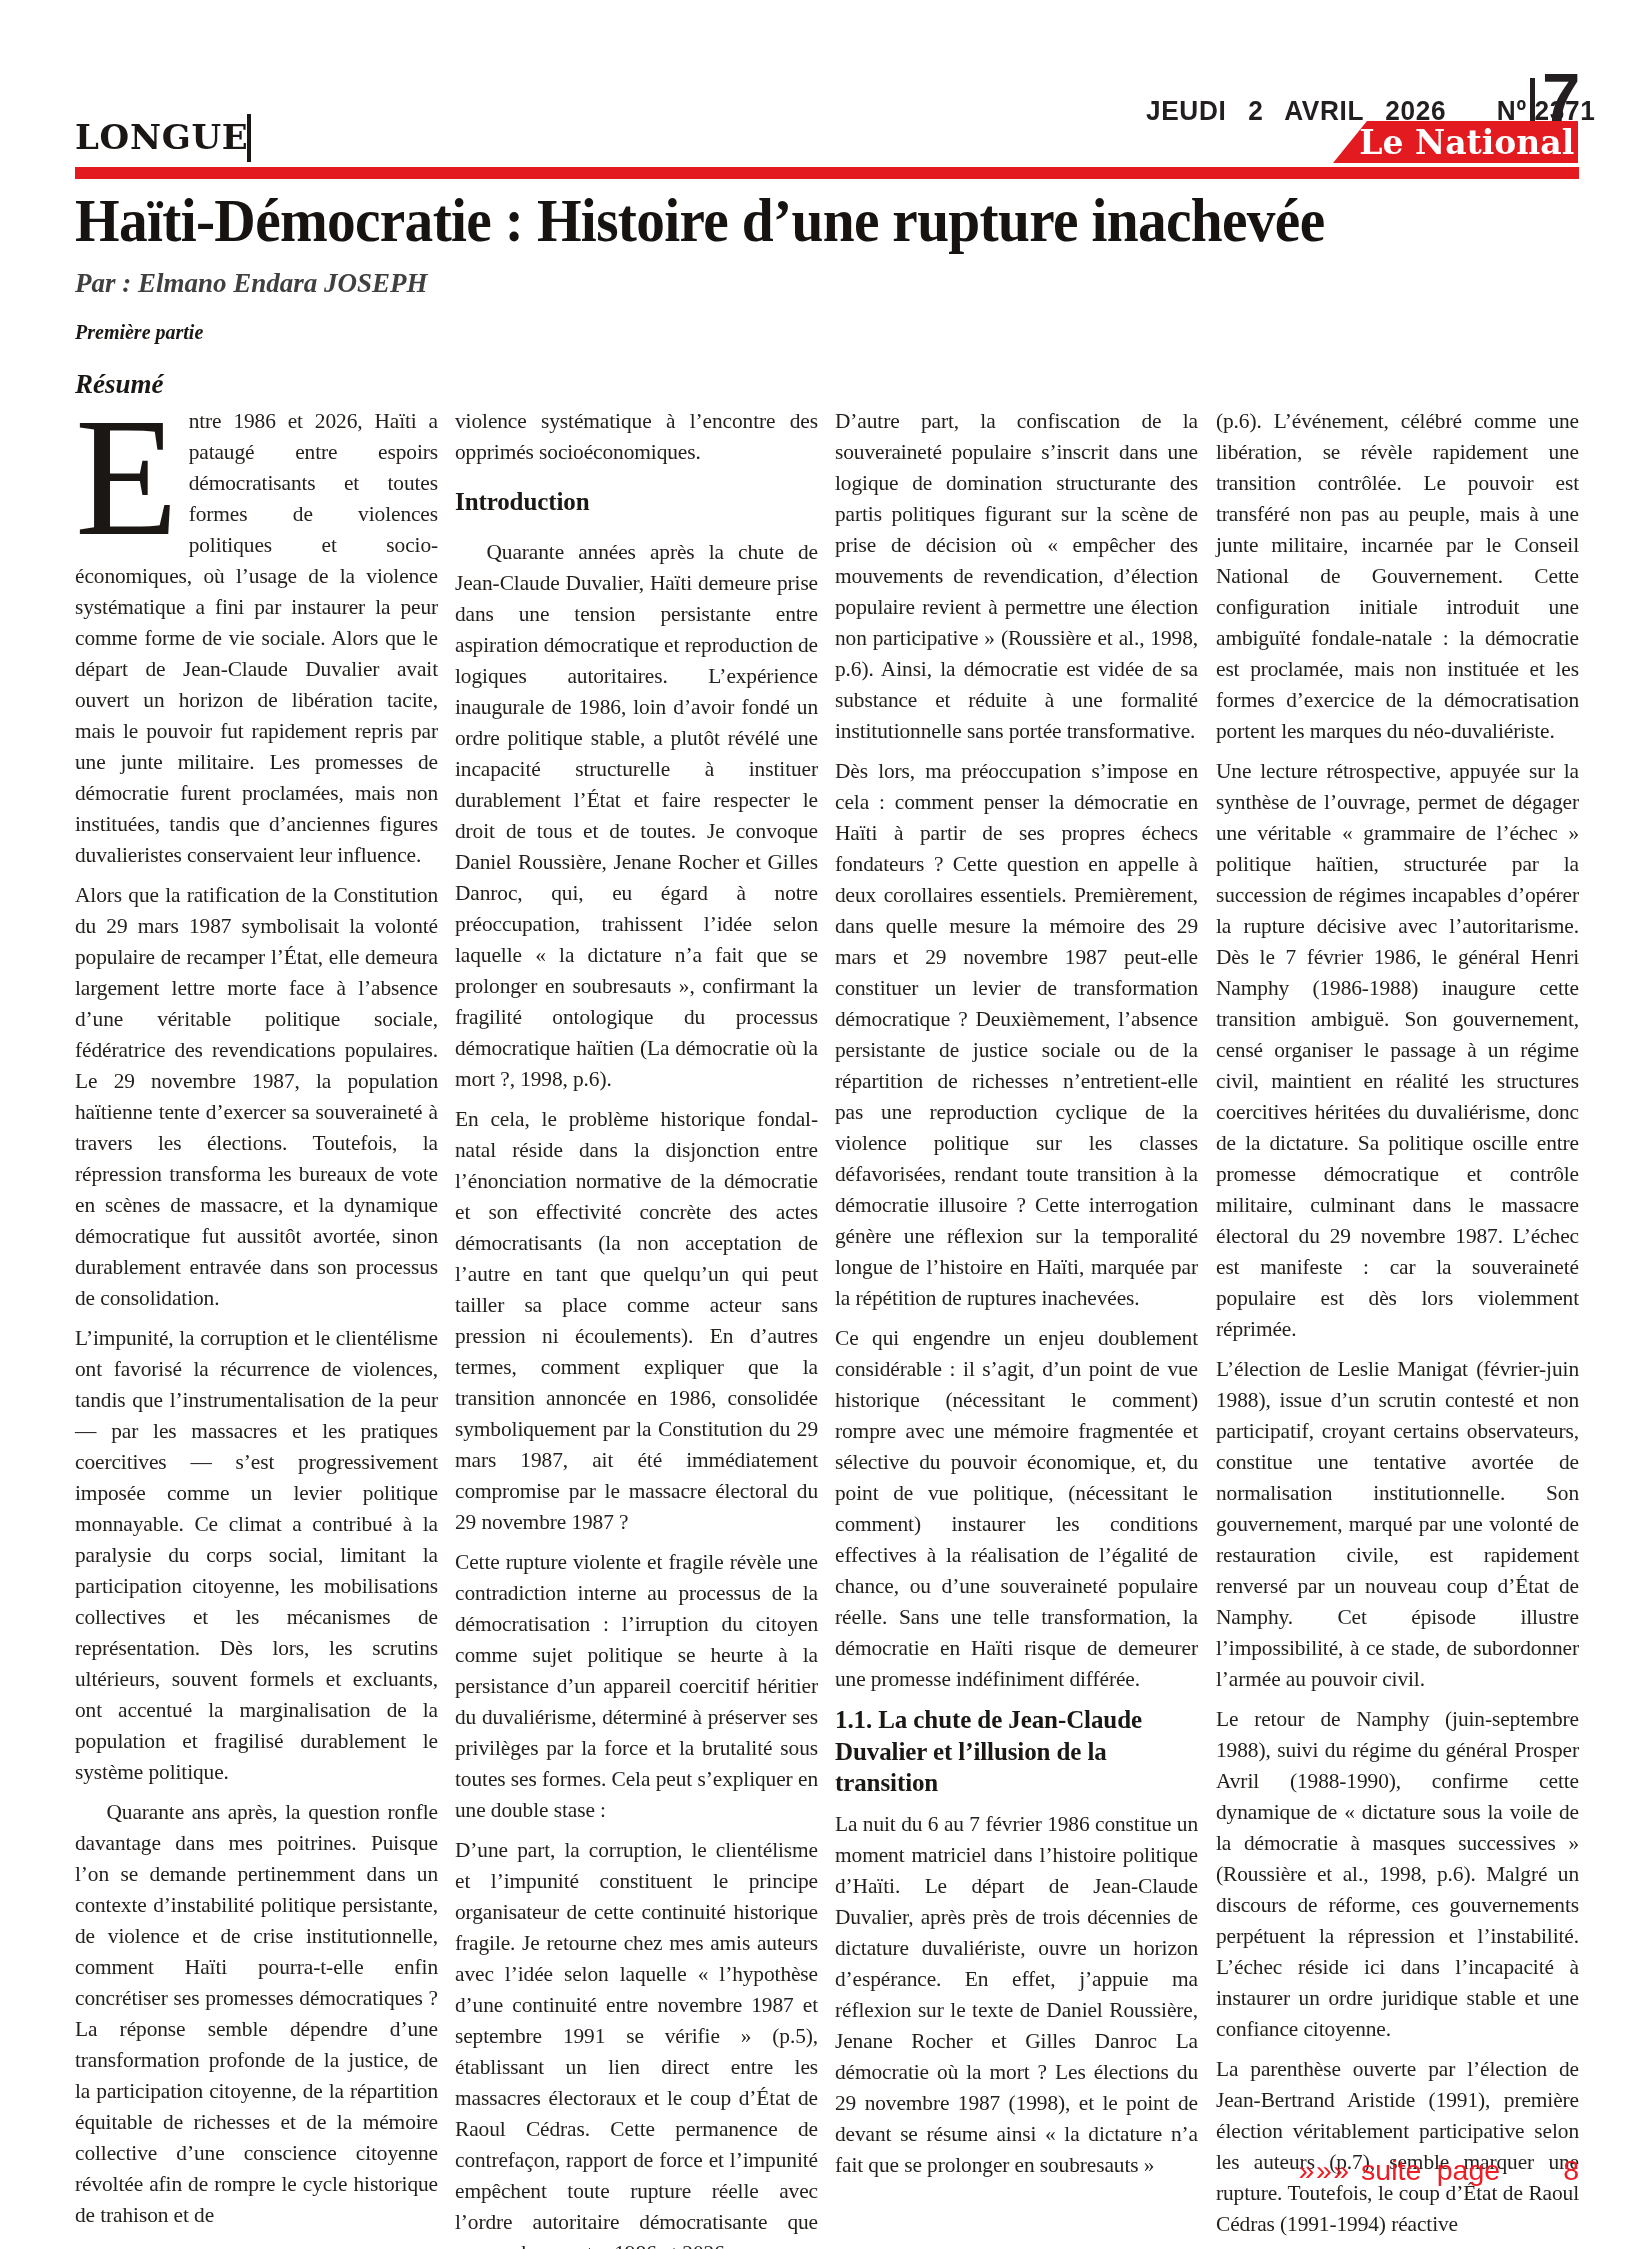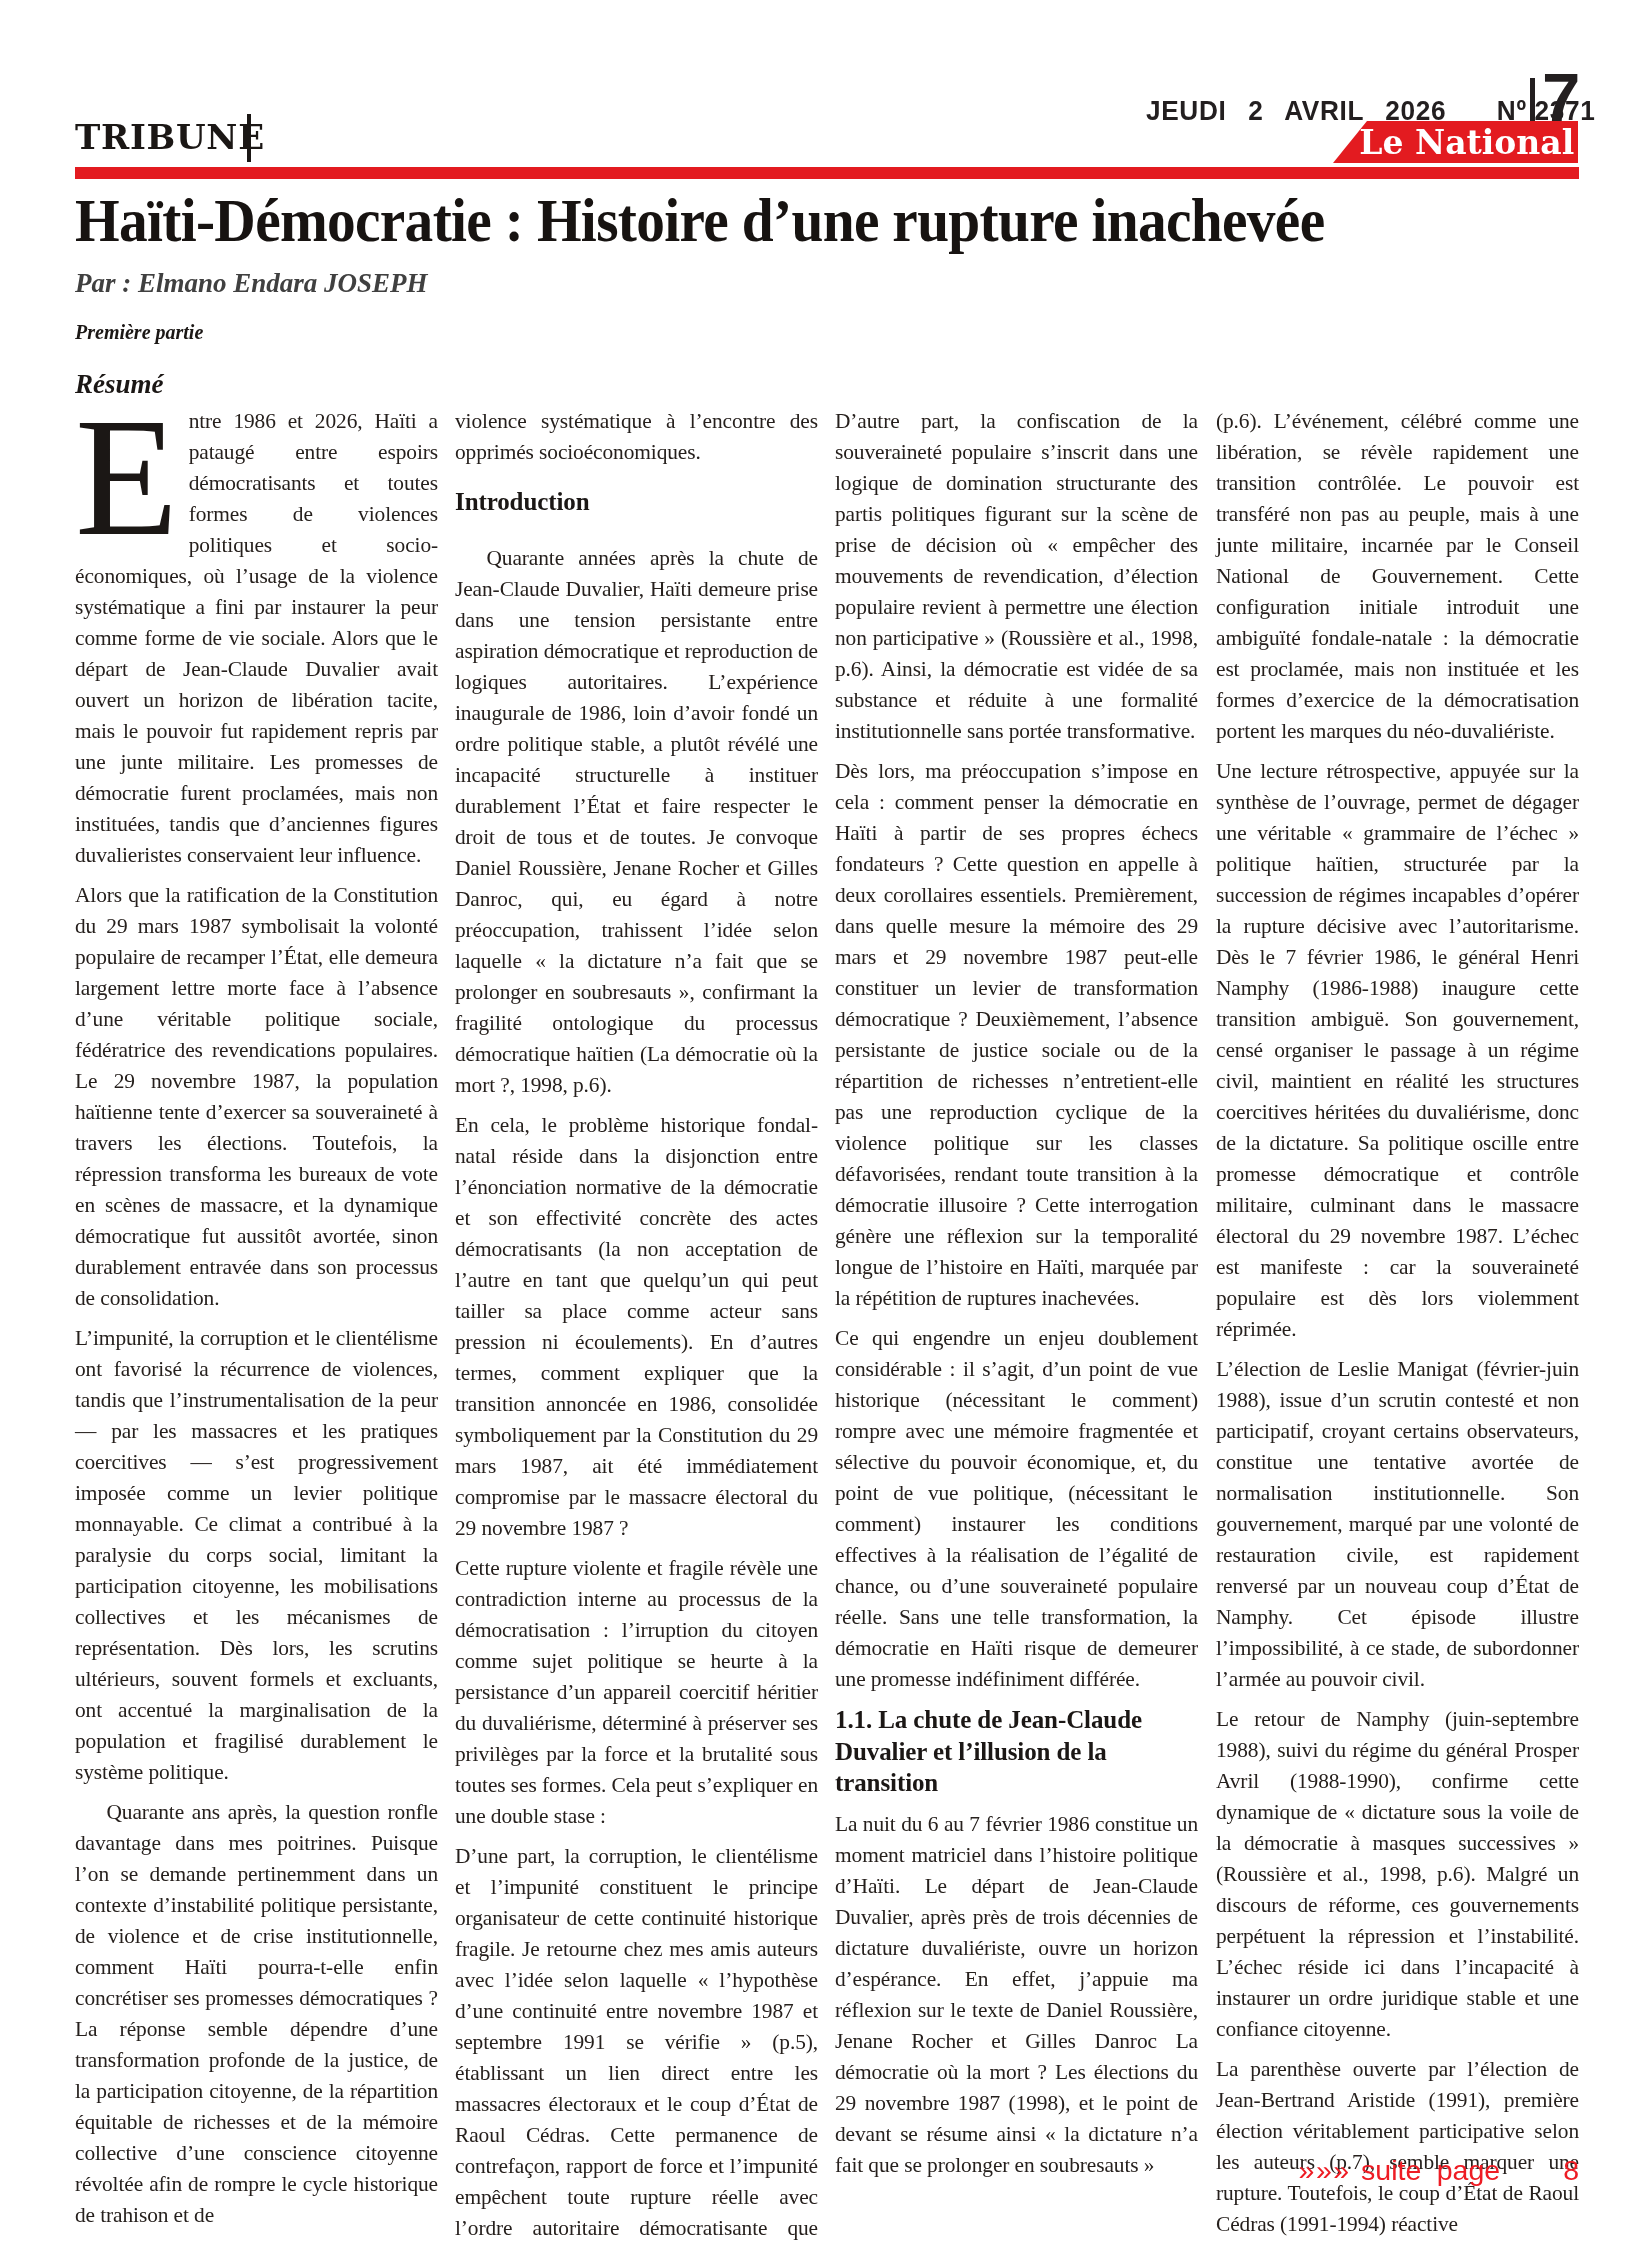--- a/index.html
+++ b/index.html
@@ -37,42 +37,42 @@
   .summary-label{position:absolute;left:75px;top:369px;font-size:27px;font-weight:bold;font-style:italic;color:#1b1715;text-align:right;}
 
   
   .col{position:absolute;top:406px;width:363px;text-align:justify;
        font-size:21.4px;line-height:31px;letter-spacing:-0.1px;color:#26201d;}
   .col-0{left:75px;}  .col-1{left:455px;}  .col-2{left:835px;}  .col-3{left:1216px;}
   .col p{margin:0 0 9px 0;}
   .p-indent{text-indent:31.5px;}
   .dropcap{float:left;font-size:169px;line-height:126px;padding:7.5px 10.5px 0 0;
            font-weight:normal;color:#1b1715;}
-  .h-intro{font-weight:bold;font-size:25px;margin:18px 0 26px 0;text-align:left;color:#1b1715;}
+  .h-intro{font-weight:bold;font-size:25px;margin:18px 0 20px 0;text-align:left;color:#1b1715;}
   .h-major{font-weight:bold;font-size:25.5px;margin:34px 0 46px 0;text-align:left;color:#1b1715;letter-spacing:0.4px;}
   .h-sub{font-weight:bold;font-size:25px;line-height:31.5px;margin:0 0 10px 0;text-align:left;color:#1b1715;}
 
   
   .continuation{position:absolute;left:1216px;top:2154px;width:363px;
                 display:flex;justify-content:flex-end;align-items:baseline;
                 font-family:"Liberation Sans",sans-serif;font-size:28.5px;color:#ee1c24;}
   .continuation .arrows{margin-right:10.5px;letter-spacing:1.5px;}
   .continuation .cont-text{word-spacing:7.5px;}
   .continuation .cont-page{margin-left:63px;}
 </style>
 </head>
 <body>
 
 <div class="dateline">
   <span class="date">JEUDI 2 AVRIL 2026</span><span class="issue">Nº 2371</span>
 </div>
 <div class="page-bar"></div>
 <div class="page-num">7</div>
 
-<div class="tribune">TRIBUNE</div>
+<div class="tribune">LONGUE</div>
 <div class="tribune-divider"></div>
 <div class="red-strip"></div>
 <div class="brand-box">
   <span>Le National</span>
 </div>
 
 <h1 class="title" style="margin:0;">Haïti-Démocratie : Histoire d’une rupture inachevée</h1>
 <div class="byline">Par : Elmano Endara JOSEPH</div>
 <div class="part-label">Première partie</div>
 <div class="summary-label">Résumé</div>

